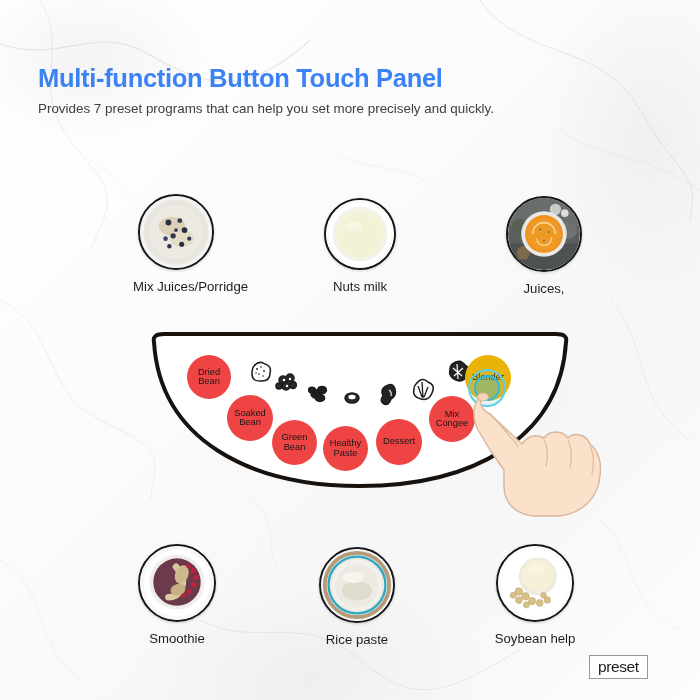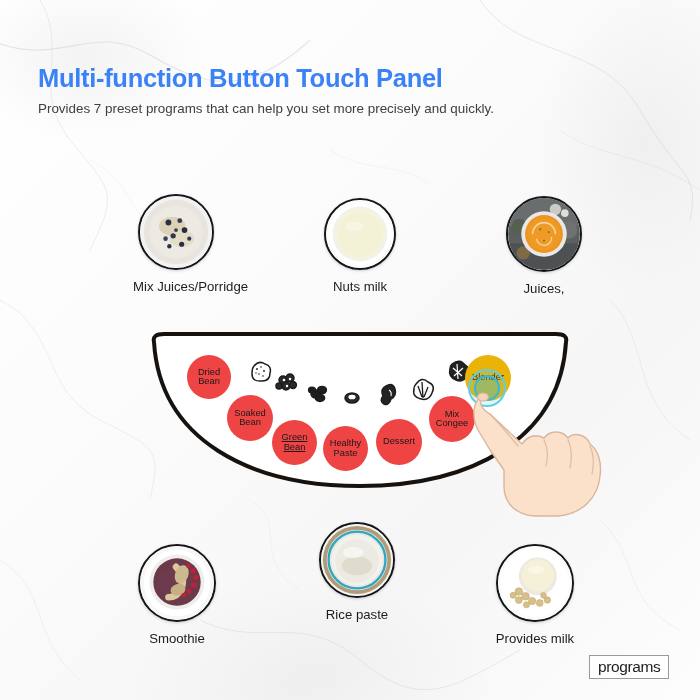--- a/index.html
+++ b/index.html
@@ -236,21 +236,21 @@
     </span>
   </div>
 
   <div class="btn" style="left:87px;top:65px;width:46px;height:46px;">
     <span>
       <span>Soaked</span><br>
       <span>Bean</span>
     </span>
   </div>
 
-  <div class="btn" style="left:132px;top:90px;width:45px;height:45px;text-decoration:underline;">
+  <div class="btn" style="left:132px;top:90px;width:45px;height:45px;">
     <span>
       <span>Green</span><br>
       <span>Bean</span>
     </span>
   </div>
 
   <div class="btn" style="left:183px;top:96px;width:45px;height:45px;">
     <span>
       <span>Healthy</span><br>
       <span>Paste</span>
@@ -326,21 +326,21 @@
             <circle cx="52" cy="48" r="2.6"></circle>
           <circle cx="51" cy="21" r="2.4"></circle>
             <circle cx="46" cy="52" r="2.4"></circle>
         </g>
       </g>
     </svg>
   </div>
   <div class="cap">Smoothie</div>
 </div>
 
-<div class="food" style="left:319px;top:522px;width:76px;">
+<div class="food" style="left:319px;top:547px;width:76px;">
   <div class="disc" style="width:76px;height:76px;">
     <svg viewBox="0 0 76 76" xmlns="http://www.w3.org/2000/svg">
       <defs>
           <clipPath id="cp5">
             <circle cx="38" cy="38" r="38"></circle>
           </clipPath>
         </defs>
       <g clip-path="url(#cp5)">
         <rect width="76" height="76" fill="#f4f4f2"></rect>
         <circle cx="38" cy="38" r="36" fill="#b39b79"></circle>
@@ -377,18 +377,18 @@
             <circle cx="36" cy="58" r="3.8"></circle>
           <circle cx="44" cy="60" r="3.6"></circle>
             <circle cx="52" cy="57" r="3.4"></circle>
           <circle cx="16" cy="52" r="3.2"></circle>
             <circle cx="30" cy="62" r="3.2"></circle>
           <circle cx="48" cy="52" r="3"></circle>
         </g>
       </g>
     </svg>
   </div>
-  <div class="cap">Provides milk</div>
+  <div class="cap">Soybean help</div>
 </div>
 
 <div id="logo">
-  <div class="txt">programs</div>
+  <div class="txt">preset</div>
 </div>
 
 </body></html>

